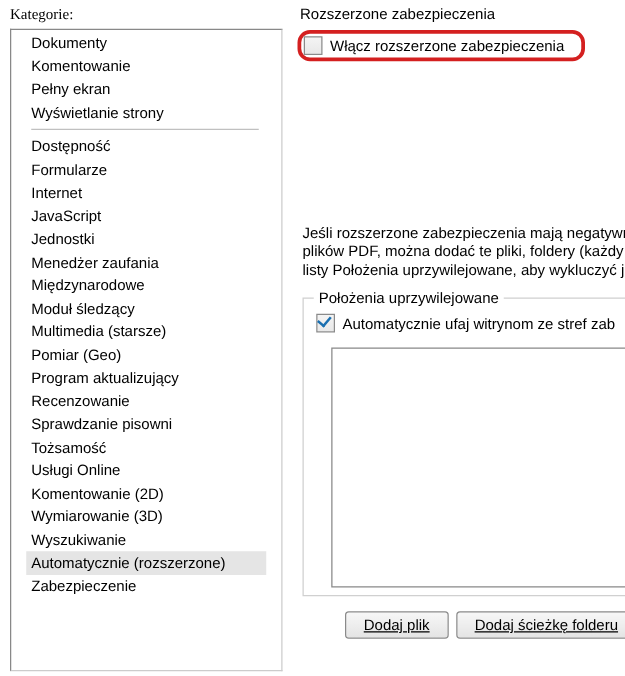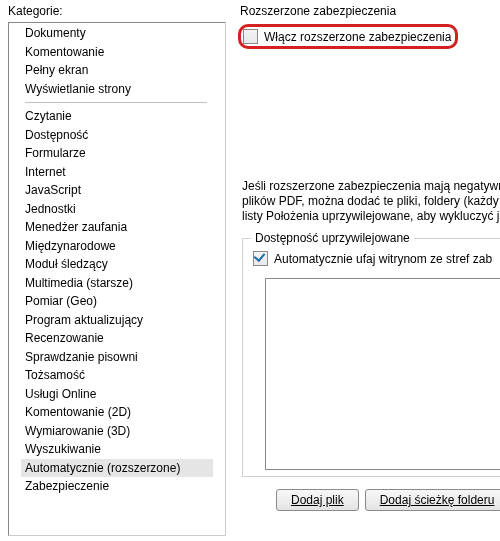--- a/index.html
+++ b/index.html
@@ -21,20 +21,21 @@
     flex: 0 0 218px;
     padding-top: 4px;
   }
   .right-col {
     flex: 1;
     padding-top: 4px;
     padding-left: 10px;
   }
   .col-label {
     margin-bottom: 4px;
+    font-family: Liberation Serif, serif;
   }
   .cat-list {
     border: 1px solid #888;
     border-right: 1px solid #ccc;
     border-bottom: 1px solid #ccc;
     background: #fff;
     height: 510px;
     overflow: hidden;
     padding: 1px 12px;
   }
@@ -52,21 +53,21 @@
     border-top: 1px solid #c0c0c0;
     margin: 4px 6px 4px 4px;
   }
   .section-title {
     margin-bottom: 6px;
     padding-left: 4px;
   }
   .highlight-box {
     border: 3px solid #d42020;
     border-radius: 10px;
-    padding: 2px 4px 2px 2px;
+    padding: 2px 14px 2px 2px;
     display: inline-flex;
     align-items: center;
     margin-left: 2px;
   }
   .checkbox {
     width: 13px;
     height: 13px;
     border: 1px solid #8a8a8a;
     background: linear-gradient(#f4f4f4,#e8e8e8);
     margin-right: 6px;
@@ -139,21 +140,20 @@
 
 <div class="container">
   <div class="left-col">
     <div class="col-label">Kategorie:</div>
     <div class="cat-list" id="cat-list">
         <div class="cat-item">Dokumenty</div>
         <div class="cat-item">Komentowanie</div>
         <div class="cat-item">Pełny ekran</div>
         <div class="cat-item">Wyświetlanie strony</div>
         <div class="separator"></div>
-        <div class="cat-item">Czytanie</div>
         <div class="cat-item">Dostępność</div>
         <div class="cat-item">Formularze</div>
         <div class="cat-item">Internet</div>
         <div class="cat-item">JavaScript</div>
         <div class="cat-item">Jednostki</div>
         <div class="cat-item">Menedżer zaufania</div>
         <div class="cat-item">Międzynarodowe</div>
         <div class="cat-item">Moduł śledzący</div>
         <div class="cat-item">Multimedia (starsze)</div>
         <div class="cat-item">Pomiar (Geo)</div>
@@ -174,21 +174,21 @@
     <div class="section-title">Rozszerzone zabezpieczenia</div>
 
     <div class="highlight-box">
       <span class="checkbox" id="chk-enable"></span>
       <span>Włącz rozszerzone zabezpieczenia</span>
     </div>
 
     <div class="desc-text" id="desc-text">Jeśli rozszerzone zabezpieczenia mają negatywny<br>plików PDF, można dodać te pliki, foldery (każdy<br>listy Położenia uprzywilejowane, aby wykluczyć j</div>
 
     <div class="groupbox">
-      <div class="groupbox-title">Dostępność uprzywilejowane</div>
+      <div class="groupbox-title">Położenia uprzywilejowane</div>
 
       <div class="inner-check-row">
         <span class="checkbox checked" id="chk-auto"></span>
         <span>Automatycznie ufaj witrynom ze stref zab</span>
       </div>
 
       <div class="listbox"></div>
     </div>
 
     <div class="button-row">

